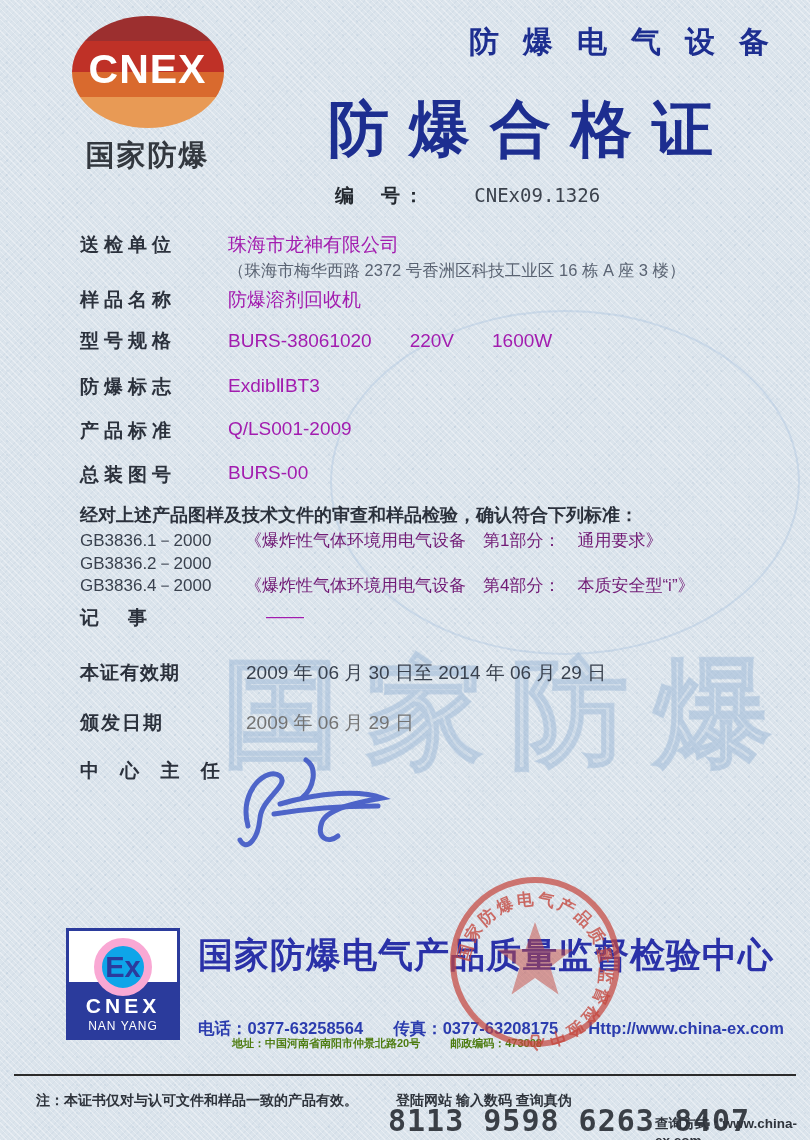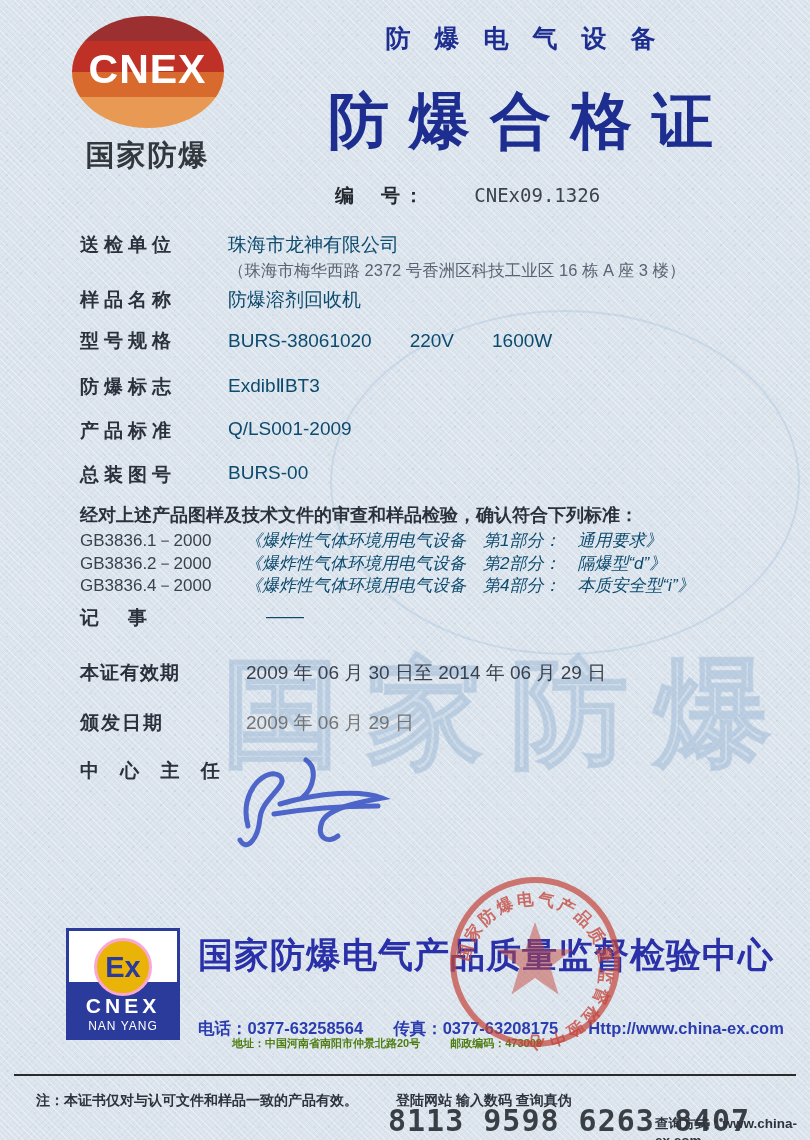--- a/index.html
+++ b/index.html
@@ -21,58 +21,58 @@
   .logo-wrap { left:60px; top:16px; width:175px; text-align:center; }
   .logo-ellipse {
     width:152px; height:112px; margin:0 auto; border-radius:50%;
     background:linear-gradient(to bottom,#9c2f2f 0 22%, #bf3127 22% 50%, #d96a2e 50% 72%, #e89a55 72% 100%);
     display:flex; align-items:center; justify-content:center;text-align:center;
   }
   .logo-text { color:#fff; font-size:41px; font-weight:bold; letter-spacing:1px; margin-top:-6px; }
   .logo-caption { margin-top:8px; font-size:29px; font-weight:600; color:#33383f; letter-spacing:2px; }
 
   .header-text { left:248px; top:22px; width:545px; text-align:center; color:#1d2e90; }
-  .subtitle { font-size:25px; font-weight:bold; letter-spacing:24px; text-indent:24px; }
+  .subtitle { font-size:30px; font-weight:bold; letter-spacing:24px; text-indent:24px;text-align:right; }
   .title    { margin-top:26px; font-size:61px; font-weight:bold; letter-spacing:20px; text-indent:20px; }
 
   
   .cert-no { left:335px; top:183px; font-size:19px; }
   .cert-no .lbl { font-weight:bold; color:#23282f; letter-spacing:4px; }
   .cert-no .val { margin-left:42px; font-family:"DejaVu Sans Mono", monospace; color:#3b424d; }
 
   
   .row { left:80px; width:680px; display:flex; font-size:19px; }
   .row .lbl { width:148px; flex:none; font-weight:600; color:#2b313c; letter-spacing:5px; }
-  .row .val { color:#0c4a6e; }
+  .row .val { color:#a21caf; }
   .note-line { left:228px; font-size:16.5px; color:#5a6372; }
 
   .intro { left:80px; top:503px; font-size:18px; font-weight:600; color:#2b313c; }
   .std { left:80px; width:700px; display:flex; font-size:17px; }
   .std .code { width:165px; flex:none; color:#39414e; }
-  .std .name { color:#0c4a6e;font-style:italic; }
+  .std .name { color:#701a75; }
 
   
   .sig { left:210px; top:748px; }
 
   
   .watermark {
     left:222px; top:635px; font-size:118px; font-weight:bold; letter-spacing:26px;
     color:rgba(152,182,214,.20); -webkit-text-stroke:1.5px rgba(152,182,214,.38);
     white-space:nowrap; pointer-events:none;
   }
   .seal-ghost { left:330px; top:310px; width:470px; height:345px; border:2px solid rgba(165,193,220,.38); border-radius:50%; }
 
   
   .cqst-logo { left:66px; top:928px; width:114px; height:112px; border:3px solid #2b3b9c; background:#fff; }
   .cqst-bottom { position:absolute; left:0; bottom:0; width:100%; height:55px; background:#2b3b9c; color:#fff; text-align:center; }
   .cqst-code { font-size:21px; letter-spacing:4px; margin-top:12px; font-weight:bold; }
   .cqst-city { font-size:12px; letter-spacing:1px; margin-top:1px; }
   .ex-circle {
     position:absolute; left:50%; top:7px; transform:translateX(-50%);
-    width:58px; height:58px; border-radius:50%; border:3px solid #f9a8d4; background:#eab308;
+    width:58px; height:58px; border-radius:50%; border:8px solid #f9a8d4; background:#0ea5e9;
     display:flex; align-items:center; justify-content:center; z-index:2;
   }
   .ex-circle span { font-size:29px; font-weight:bold; color:#2b3b9c; }
   .issuer-name {
     left:198px; top:932px; width:600px;
     font-family:"Liberation Serif", serif; font-weight:bold; font-size:35px; color:#2a31a8; letter-spacing:1px;
   }
   .issuer-addr { left:232px; top:1036px; font-size:11px; font-weight:bold; color:#4d7c0f; }
   .issuer-contact { left:198px; top:1018px; font-size:16.5px; font-weight:bold; color:#2b3cae; }
   .gap { display:inline-block; width:30px; }
@@ -136,21 +136,20 @@
   <span class="val">BURS-00</span>
 </div>
 
 <div class="abs intro">经对上述产品图样及技术文件的审查和样品检验，确认符合下列标准：</div>
 <div class="abs std" style="top:529px">
   <span class="code">GB3836.1－2000</span>
   <span class="name">《爆炸性气体环境用电气设备　第1部分：　通用要求》</span>
 </div>
 <div class="abs std" style="top:552px">
   <span class="code">GB3836.2－2000</span>
-  <span class="name">《爆炸性气体环境用电气设备　第2部分：　隔爆型“d”》</span>
 </div>
 <div class="abs std" style="top:574px">
   <span class="code">GB3836.4－2000</span>
   <span class="name">《爆炸性气体环境用电气设备　第4部分：　本质安全型“i”》</span>
 </div>
 
 <div class="abs row" style="top:605px">
   <span class="lbl">记　事</span>
   <span class="val" style="margin-left:38px">——</span>
 </div>

